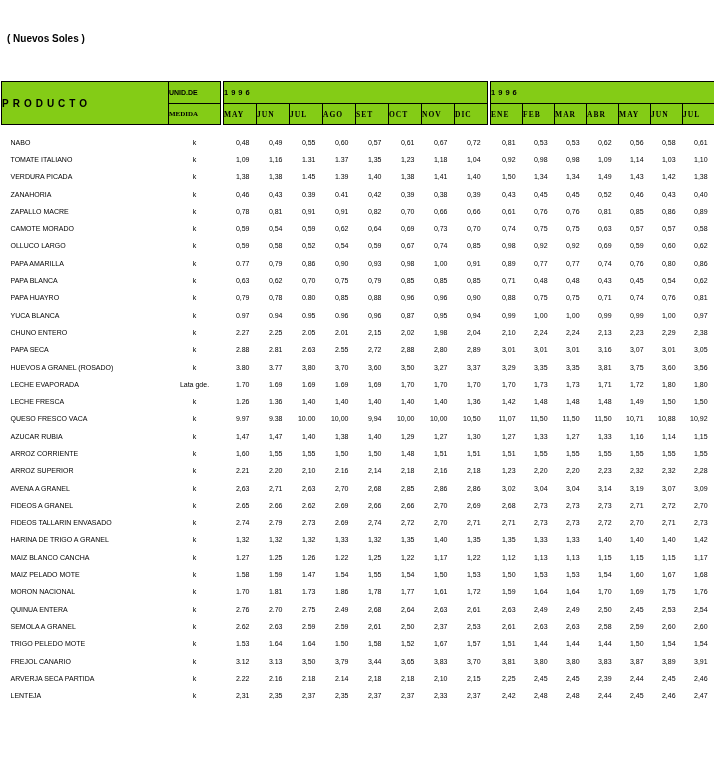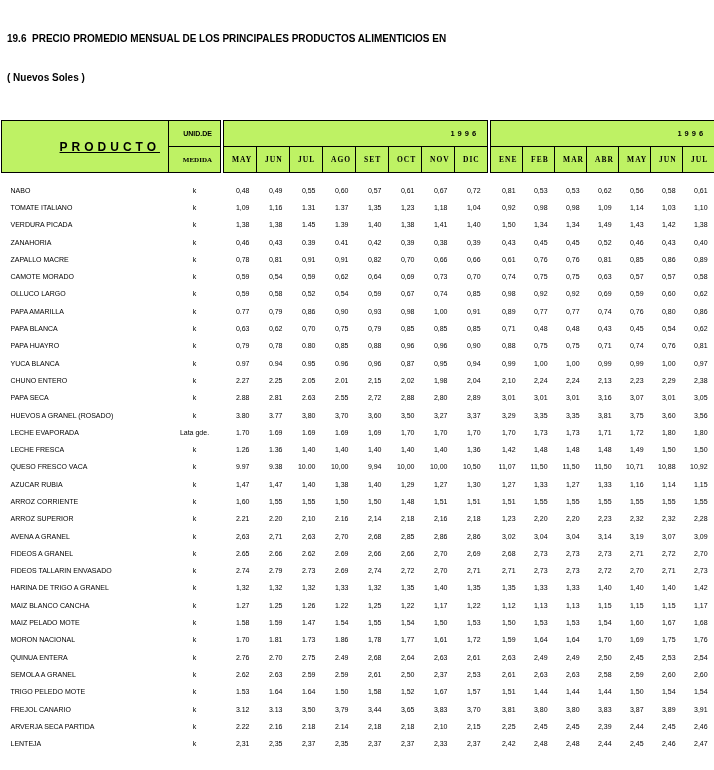--- a/index.html
+++ b/index.html
@@ -20,31 +20,31 @@
     white-space: pre;
   }
 
   table.price-table {
     border-collapse: collapse;
     table-layout: fixed;
     width: 713px;
     margin: 10px 0 0 1px;
   }
   thead th {
-    background: #bef264;
+    background: #84cc16;
     border: 1.5px solid #000;
     font-size: 7.5px;
     font-weight: bold;
-    text-align: right;
-    padding: 8px;
+    text-align: left;
+    padding: 0;
     overflow: hidden;
   }
   thead tr.year-row  { height: 22px; }
   thead tr.month-row { height: 21px; font-family: Liberation Serif, serif; }
-  th.product-h { letter-spacing: 4px; font-size: 12px; text-decoration: underline; }
+  th.product-h { letter-spacing: 4px; font-size: 10px; }
   th.year-h    { letter-spacing: 3px; }
   th.month     { letter-spacing: 1px; }
   th.unit-h    { font-size: 7px; }
   .gap-col {
     background: #ffffff !important;
     border: none !important;
     padding: 0;
   }
 
   tbody td {
@@ -60,21 +60,20 @@
   tbody td.product { padding-left: 9px; text-align: left; }
   tbody td.unit    { text-align: center; }
   tbody td.num     { text-align: right; padding-right: 7px; }
 </style>
 </head>
 <body>
 
 <div class="page">
 
   <div class="title-block">
-    <div>19.6  PRECIO PROMEDIO MENSUAL DE LOS PRINCIPALES PRODUCTOS ALIMENTICIOS EN</div>
     <div>( Nuevos Soles )</div>
   </div>
 
   <table class="price-table">
     <colgroup id="cols">
         <col style="width: 167px;">
         <col style="width: 52px;">
         <col style="width: 3px;">
         <col style="width: 33px;">
         <col style="width: 33px;">

